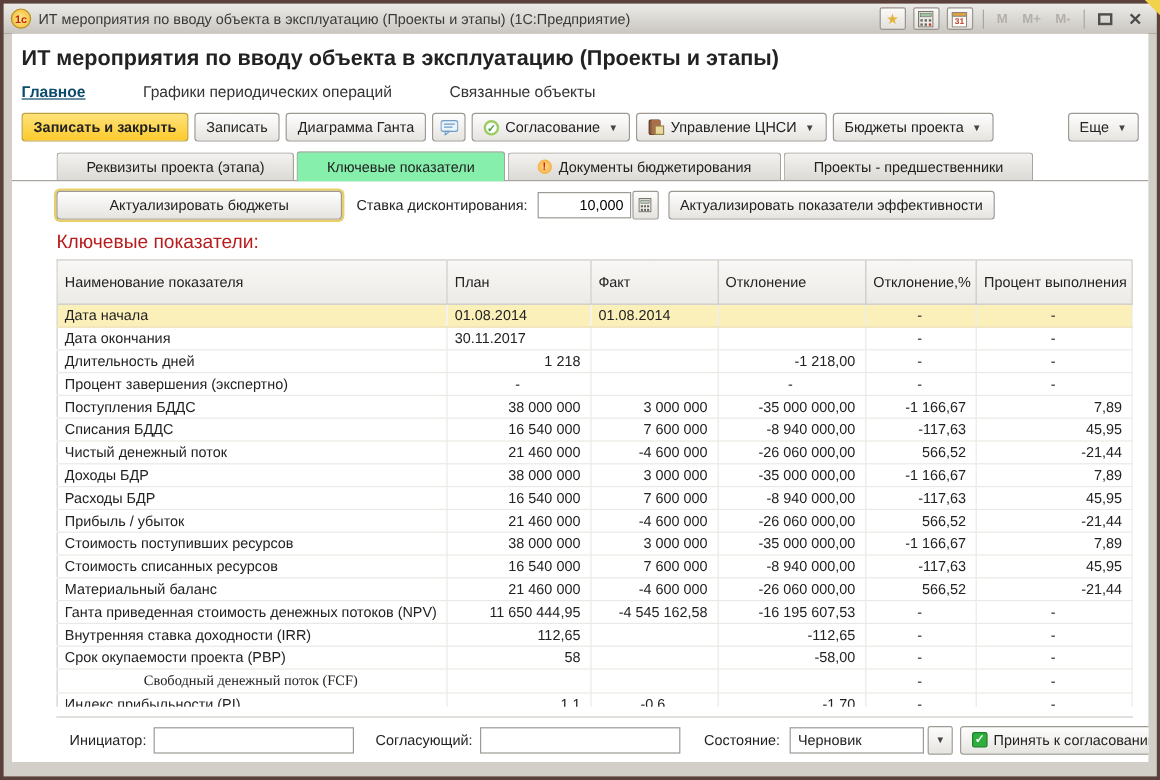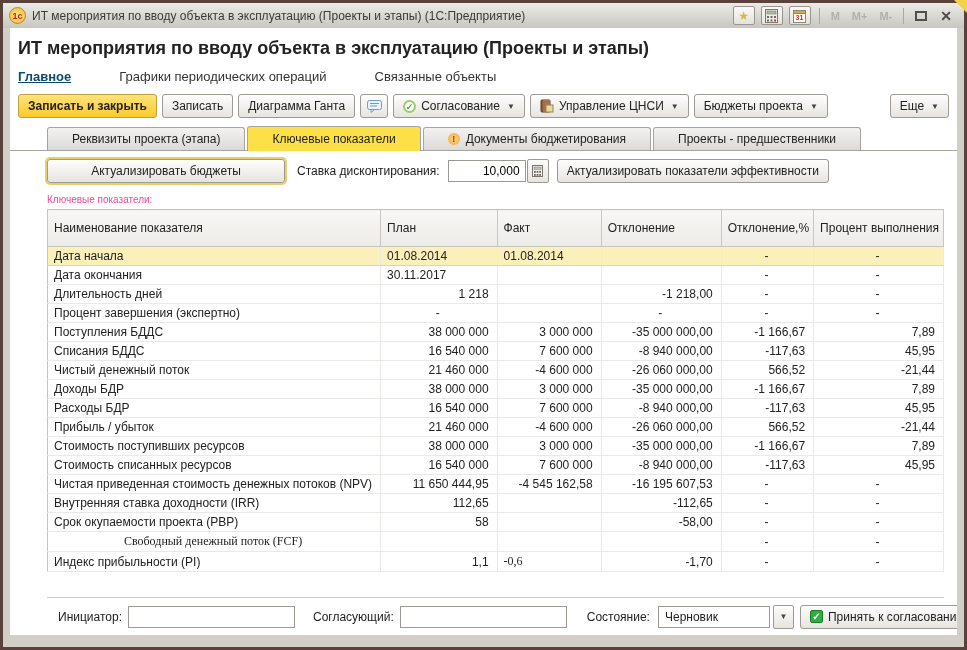--- a/index.html
+++ b/index.html
@@ -84,21 +84,21 @@
   .book-icon { display:inline-flex; }
   
   .tabs { display:flex; align-items:flex-end; gap:2px; padding-left:37px; border-bottom:1px solid #a7a49e; }
   .tab {
     height:23px; padding:0 24px;
     display:inline-flex; align-items:center; gap:6px;
     background:linear-gradient(#f3f2f0,#dcdad6);
     border:1px solid #a7a49e; border-bottom:none;
     border-radius:3px 3px 0 0; font-size:12px; color:#222; white-space:nowrap;
   }
-  .tab.active { background:#fde047; height:25px; margin-bottom:-1px; }
+  .tab.active { background:#86efac; height:25px; margin-bottom:-1px; }
   .alert-icon {
     width:12px; height:12px; border-radius:50%;
     background:radial-gradient(#ffd98a,#f0a32e);
     color:#d0231a; font-weight:bold; font-size:9px; line-height:12px; text-align:center;
   }
   
   .panel { flex:1; min-height:0; padding:8px 13px 0 37px; display:flex; flex-direction:column; }
   .controls-row { display:flex; align-items:center; gap:8px; }
   .btn.wide { width:238px; justify-content:center; }
   .focus-ring { box-shadow:0 0 0 2px #e9cf68; }
@@ -107,21 +107,21 @@
   .discount-input {
     width:78px; height:22px; border:1px solid #9d9a94;
     text-align:right; font-size:12px; padding:0 5px;
     font-family:"Liberation Sans", sans-serif;
   }
   .mini-btn {
     width:22px; height:24px; border:1px solid #9d9a94; border-radius:2px;
     background:linear-gradient(#fdfdfc,#e6e4e0); margin-left:1px;
     display:flex; align-items:center; justify-content:center;
   }
-  .caption { font-size:10px; color:#ec4899; margin:11px 0 4px 0; }
+  .caption { font-size:16px; color:#b91c1c; margin:11px 0 4px 0; }
   
   .table-wrap { flex:1; min-height:0; overflow:hidden; }
   table.grid { border-collapse:collapse; table-layout:fixed; font-size:12px; border:1px solid #c6c3bd; }
   table.grid th {
     background:linear-gradient(#f8f7f5,#edebe7);
     border-right:1px solid #c9c6c0; border-bottom:1px solid #c9c6c0;
     font-weight:normal; text-align:left; color:#222;
     padding:3px 4px 3px 6px; height:37px; white-space:nowrap; overflow:hidden;
   }
   table.grid td {
@@ -404,21 +404,29 @@
                 </tr>
                 <tr>
                   <td style="text-align: left;">Стоимость списанных ресурсов</td>
                   <td style="text-align: right;">16 540 000</td>
                   <td style="text-align: right;">7 600 000</td>
                   <td style="text-align: right;">-8 940 000,00</td>
                   <td style="text-align: right;">-117,63</td>
                   <td style="text-align: right;">45,95</td>
                 </tr>
                 <tr>
-                  <td style="text-align: left;">Чистая приведенная стоимость денежных потоков (NPV)</td>
+                  <td style="text-align: left;">Материальный баланс</td>
+                  <td style="text-align: right;">21 460 000</td>
+                  <td style="text-align: right;">-4 600 000</td>
+                  <td style="text-align: right;">-26 060 000,00</td>
+                  <td style="text-align: right;">566,52</td>
+                  <td style="text-align: right;">-21,44</td>
+                </tr>
+                <tr>
+                  <td style="text-align: left;">Ганта приведенная стоимость денежных потоков (NPV)</td>
                   <td style="text-align: right;">11 650 444,95</td>
                   <td style="text-align: right;">-4 545 162,58</td>
                   <td style="text-align: right; margin-left: 27px;">-16 195 607,53</td>
                   <td style="text-align: center;">-</td>
                   <td style="text-align: center;">-</td>
                 </tr>
                 <tr>
                   <td style="text-align: left;">Внутренняя ставка доходности (IRR)</td>
                   <td style="text-align: right;">112,65</td>
                   <td style="text-align: right;"></td>
@@ -438,21 +446,21 @@
                   <td style="text-align: center; font-family: Liberation Serif, serif;">Свободный денежный поток (FCF)</td>
                   <td style="text-align: right;"></td>
                   <td style="text-align: right;"></td>
                   <td style="text-align: right;"></td>
                   <td style="text-align: center;">-</td>
                   <td style="text-align: center;">-</td>
                 </tr>
                 <tr>
                   <td style="text-align: left;">Индекс прибыльности (PI)</td>
                   <td style="text-align: right;">1,1</td>
-                  <td style="text-align: left; font-family: Liberation Serif, serif;">-0,6</td>
+                  <td style="text-align: center;">-0,6</td>
                   <td style="text-align: right;">-1,70</td>
                   <td style="text-align: center;">-</td>
                   <td style="text-align: center;">-</td>
                 </tr>
               </tbody>
           </table>
         </div>
 
         <div class="footer">
           <div class="green-bar"></div>

